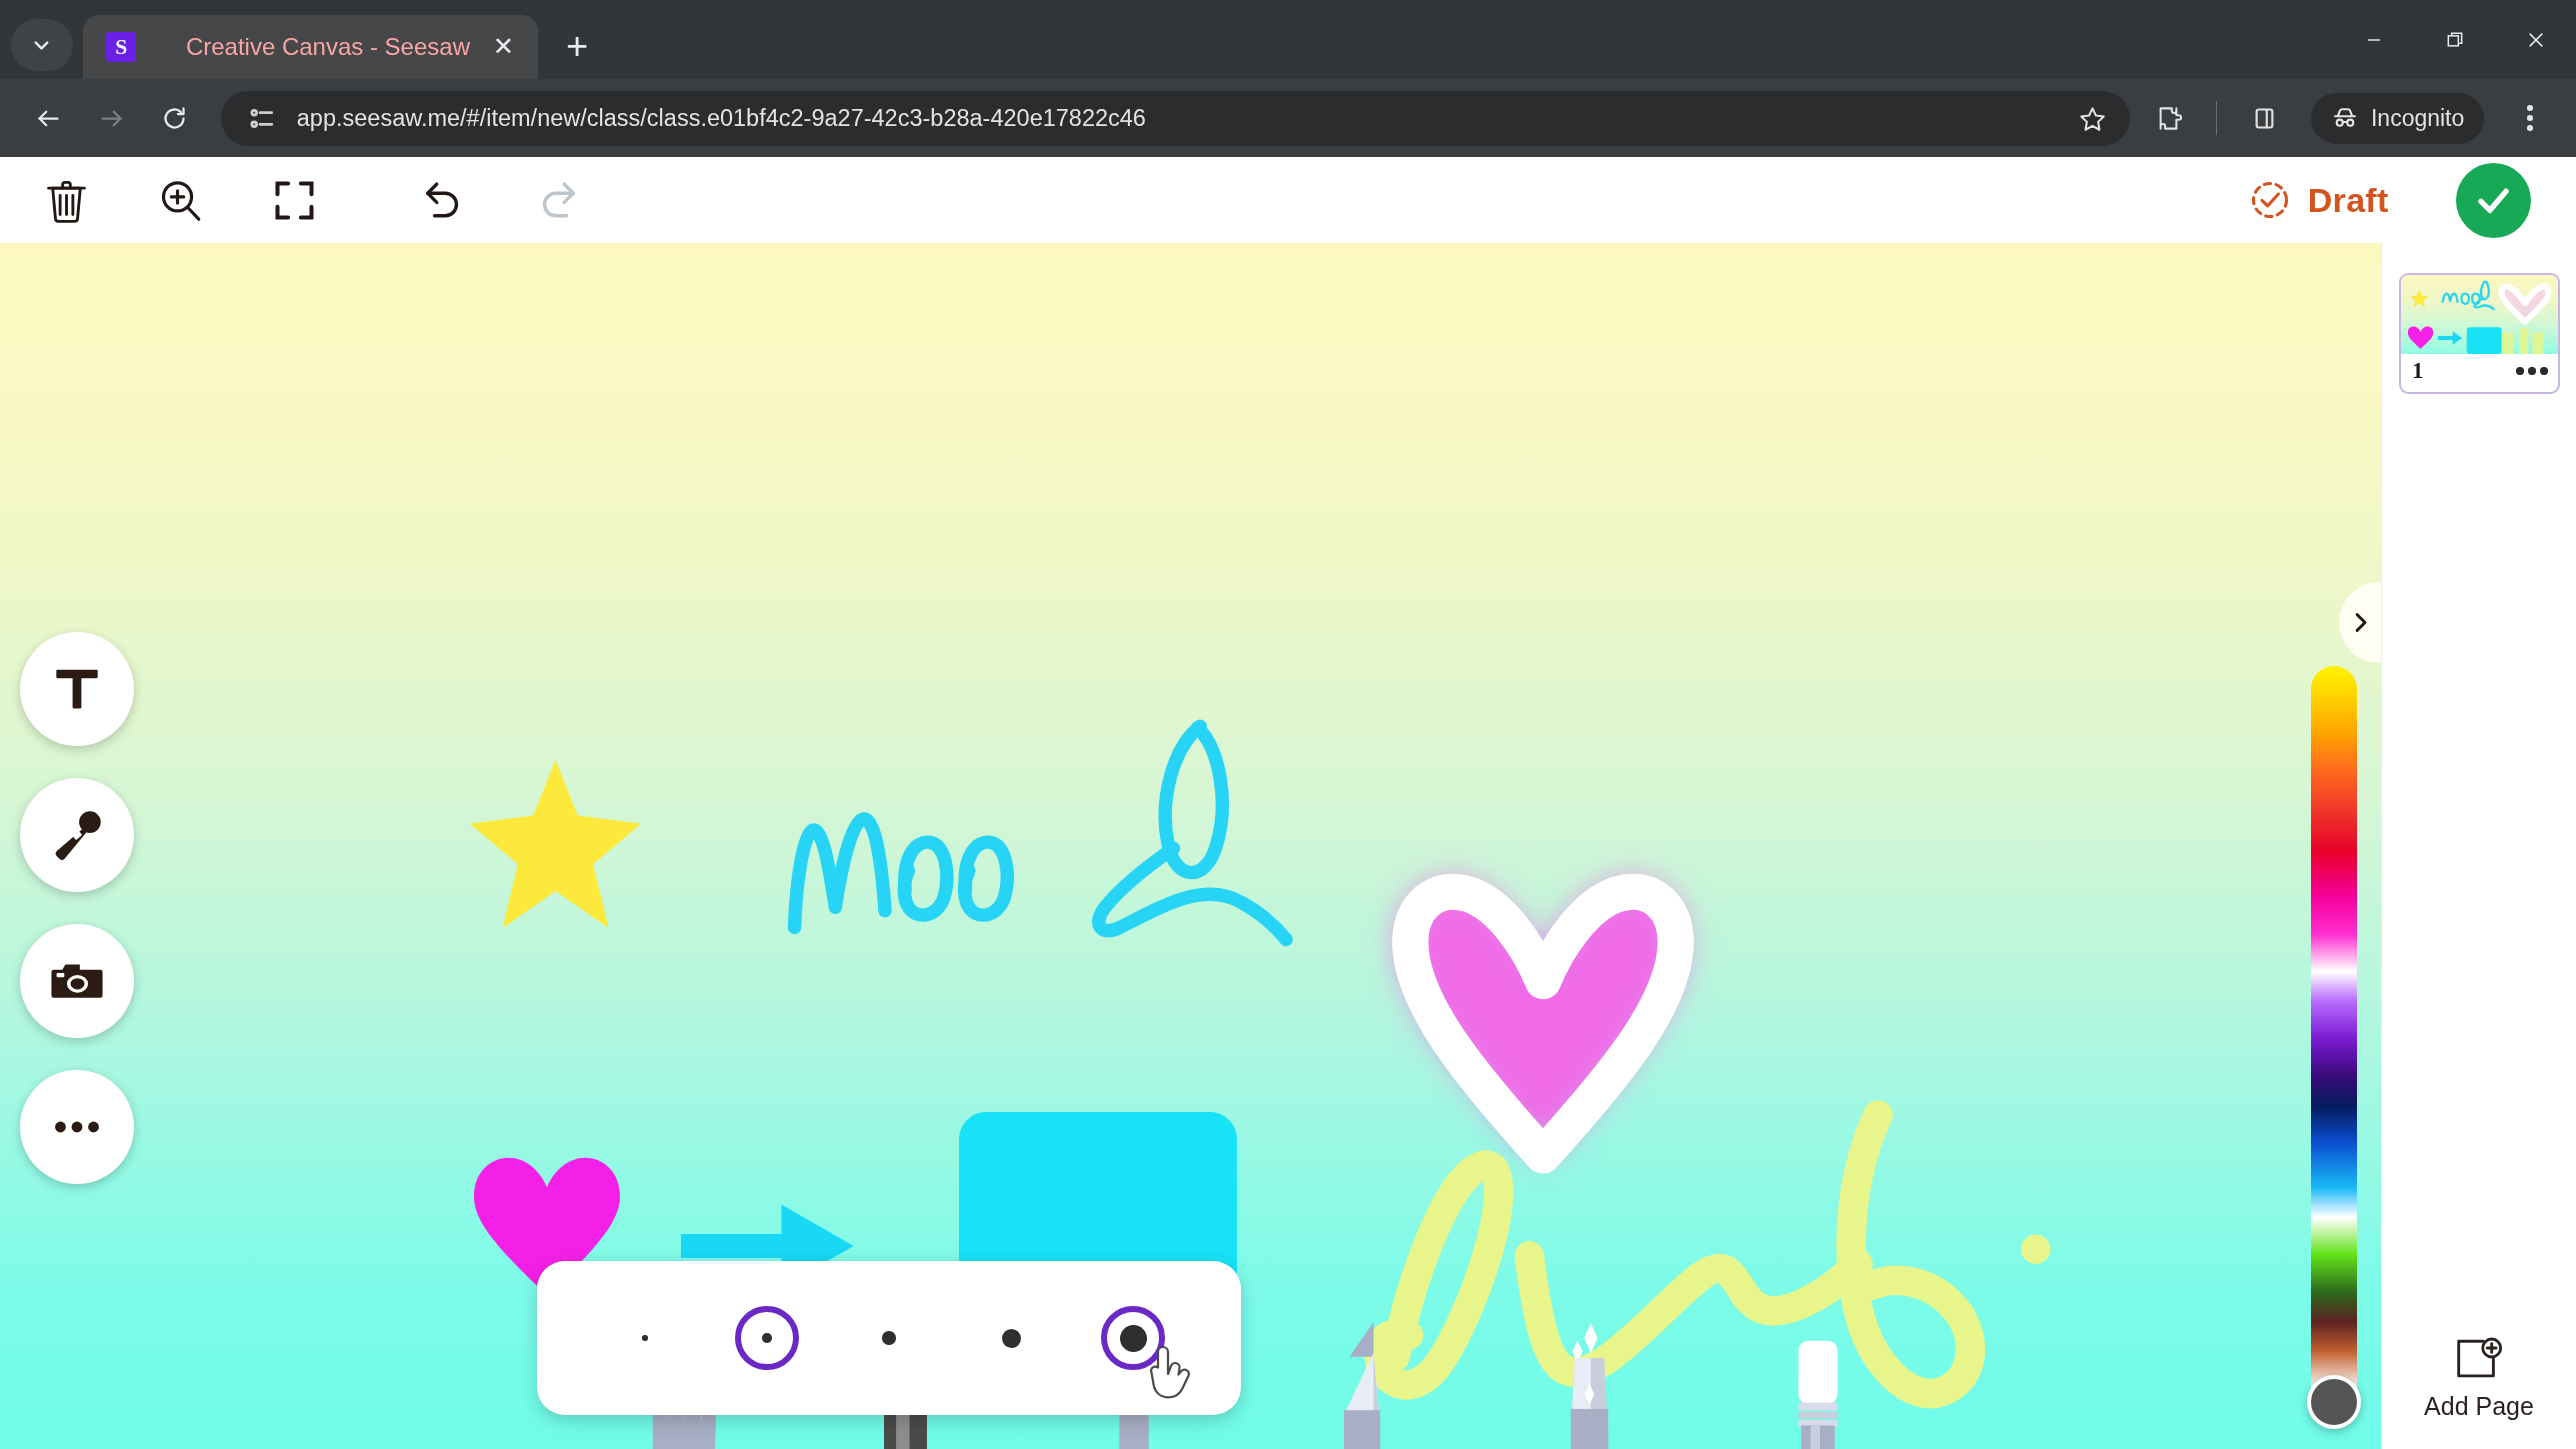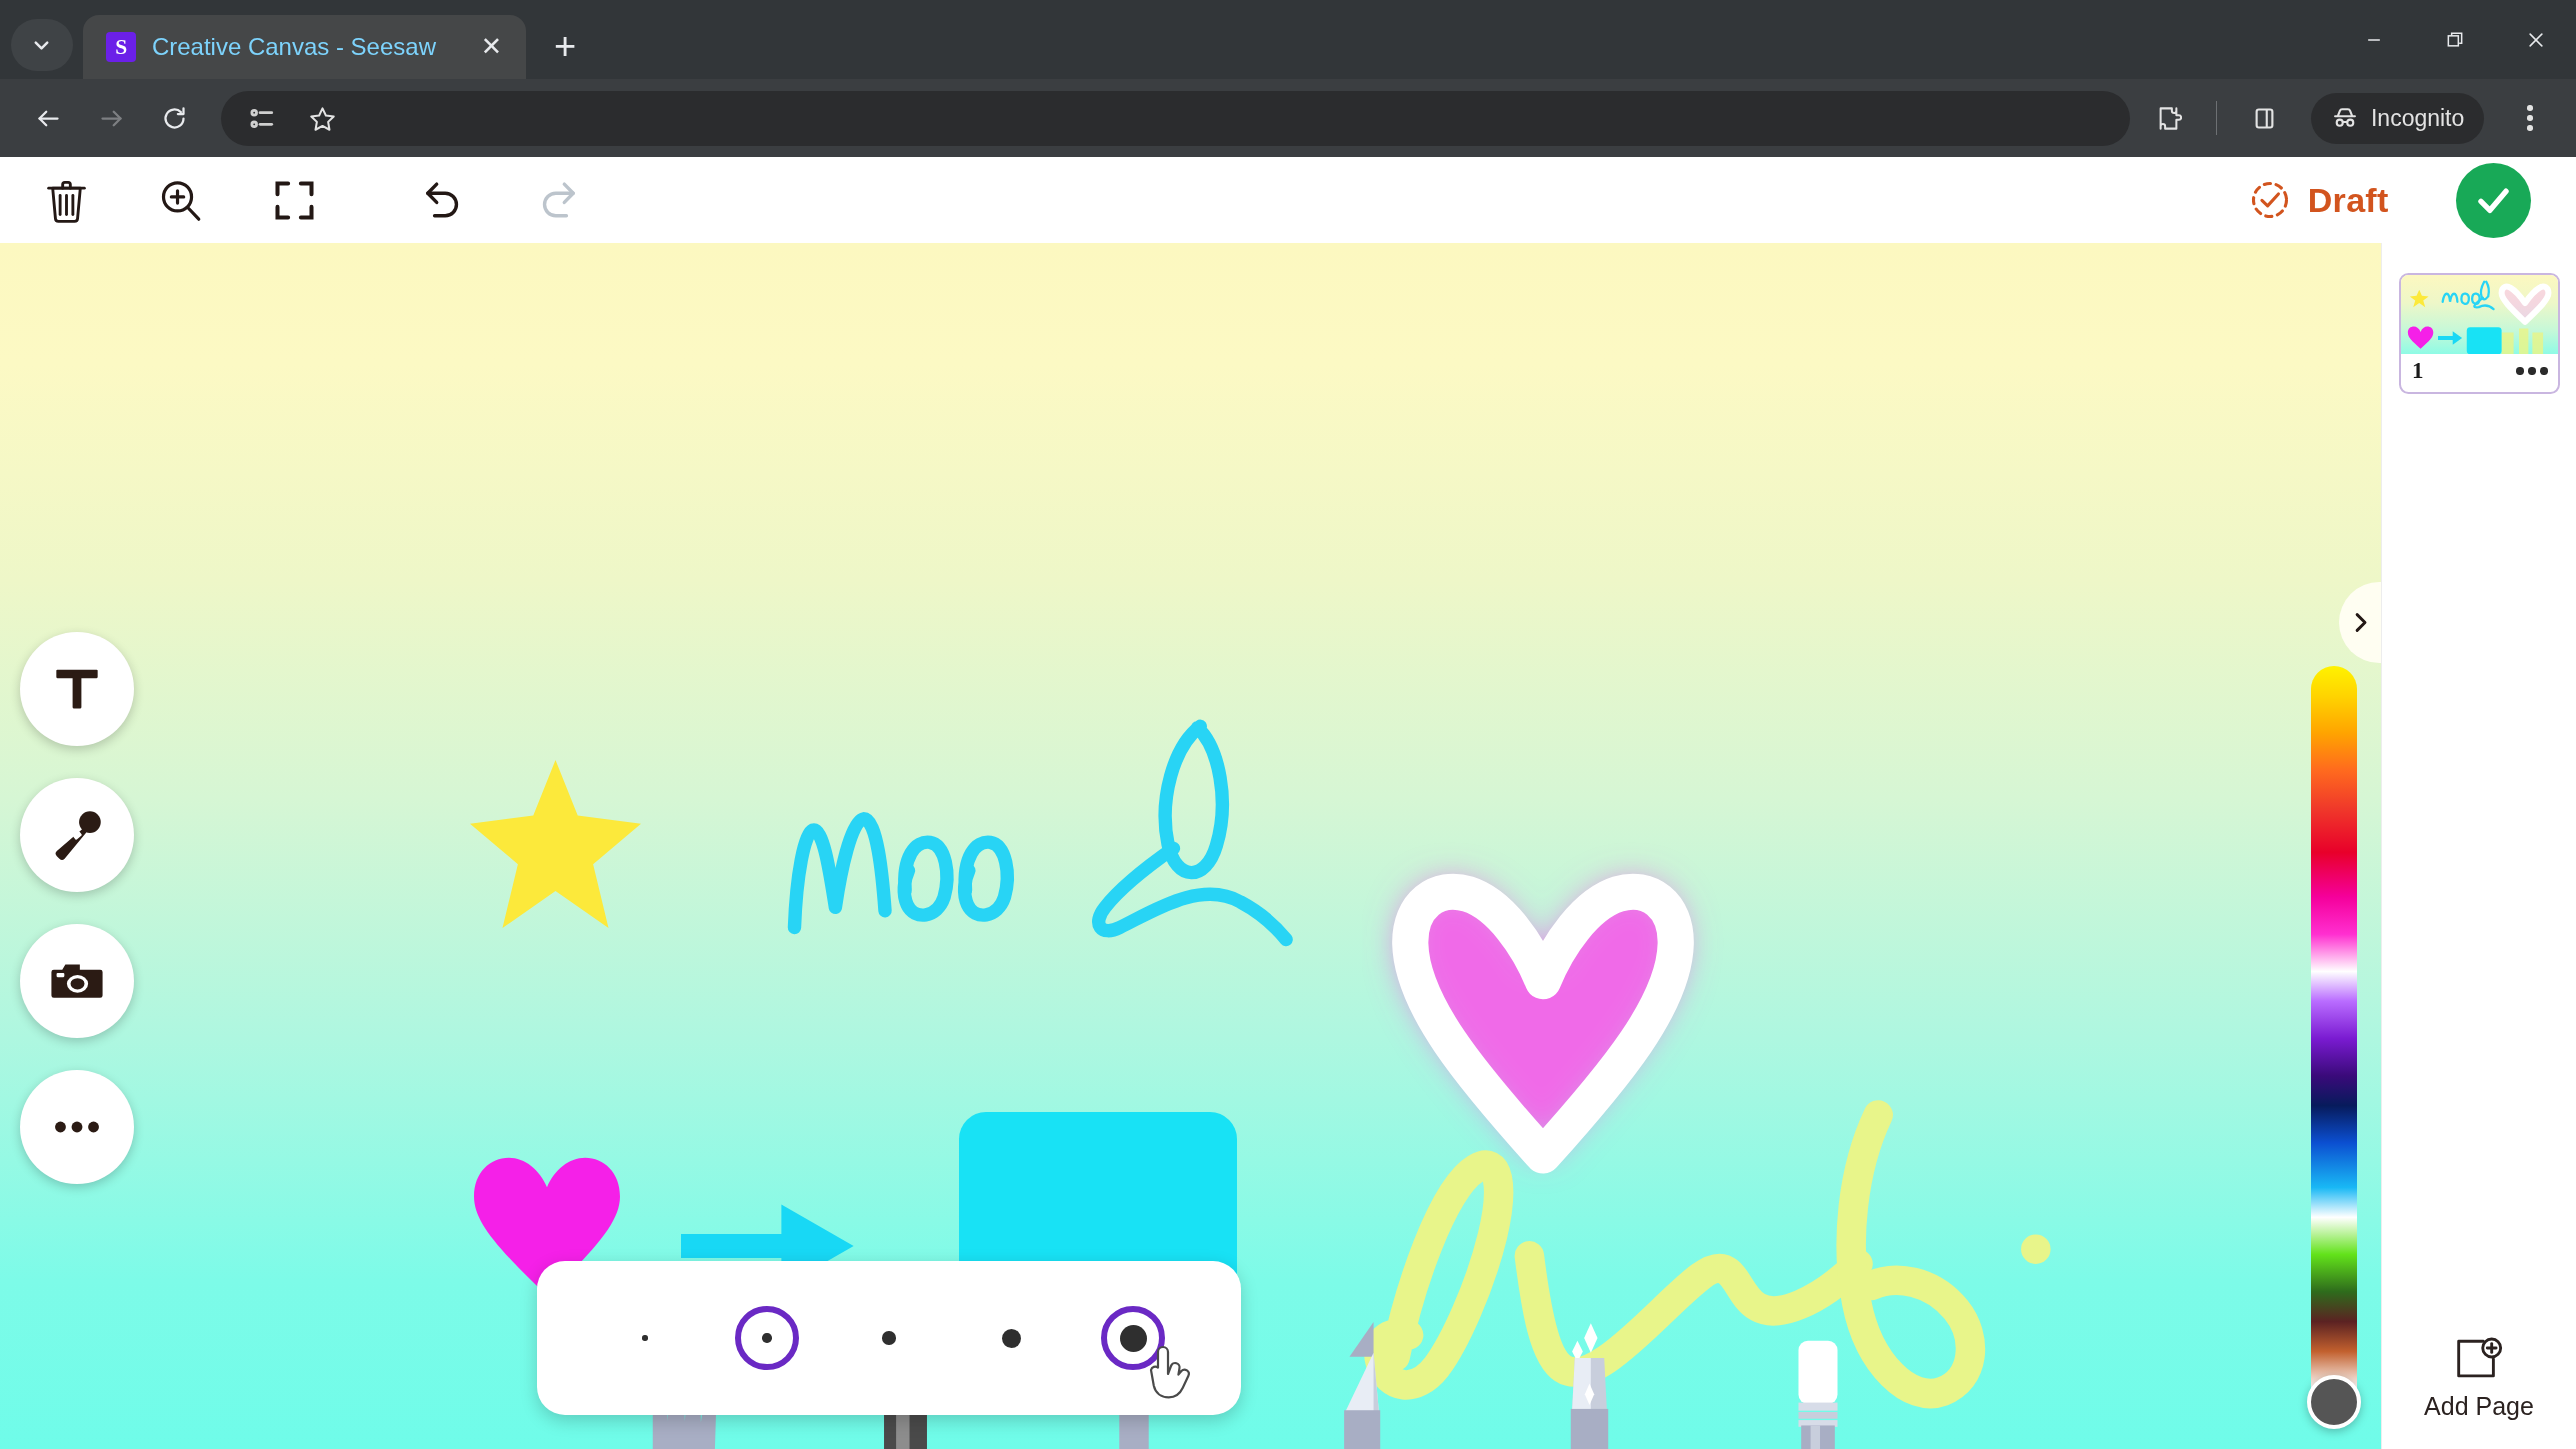--- a/index.html
+++ b/index.html
@@ -44,24 +44,25 @@
   .favicon {
     width: 29.5px; height: 29.5px;
     background: #6B20E8;
     border-radius: 4px;
     display: flex; align-items: center; justify-content: center;
     color: #fff; font-weight: bold; font-size: 21.5px;
     font-family: "Liberation Serif", serif;
     flex: 0 0 auto;
   }
   .tab-title {
-    color: #7dd3fc;
+    color: #fca5a5;
     font-size: 24px;
     white-space: nowrap;
     flex: 1 1 auto;
+    margin-left: 34px;
   }
   .tab-close {
     width: 35px; height: 35px;
     display: flex; align-items: center; justify-content: center;
     color: #e8eaed; font-size: 25.5px; line-height: 1;
     flex: 0 0 auto;
   }
   #new-tab-btn {
     width: 48px; height: 48px;
     margin-left: 14.8px; margin-bottom: 9.4px;
@@ -423,20 +424,21 @@
 
     <div id="omnibox">
       <div id="site-info-icon">
         <svg viewBox="0 0 24 24" fill="none" stroke="#cfcfcf" stroke-width="1.9" stroke-linecap="round">
             <circle cx="7" cy="8" r="1.6"></circle>
             <line x1="11" y1="8" x2="19" y2="8"></line>
             <circle cx="7" cy="16" r="1.6"></circle>
             <line x1="11" y1="16" x2="19" y2="16"></line>
           </svg>
       </div>
+      <div id="url-text" title="app.seesaw.me/#/item/new/class/class.e01bf4c2-9a27-42c3-b28a-420e17822c46">app.seesaw.me/#/item/new/class/class.e01bf4c2-9a27-42c3-b28a-420e17822c46</div>
       <div id="omnibox-right">
         <div class="tb-icon">
           <svg viewBox="0 0 24 24" fill="none" stroke="#e3e3e3" stroke-width="1.8" stroke-linejoin="round">
               <polygon points="12 3 15 9.3 22 10.2 17 15 18.2 22 12 18.6 5.8 22 7 15 2 10.2 9 9.3"></polygon>
             </svg>
         </div>
       </div>
     </div>
 
     <div id="chrome-right">

